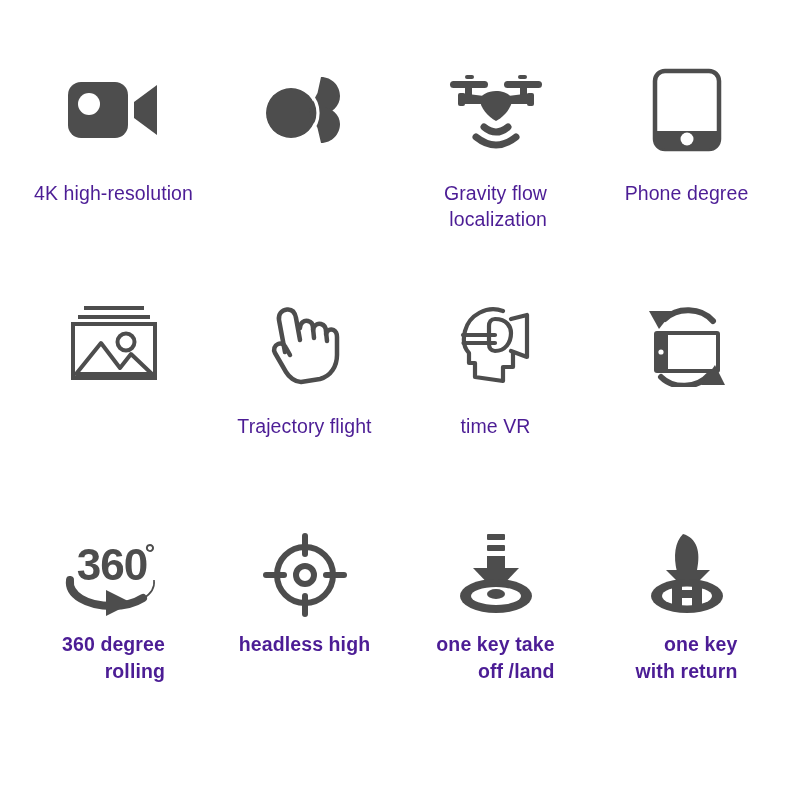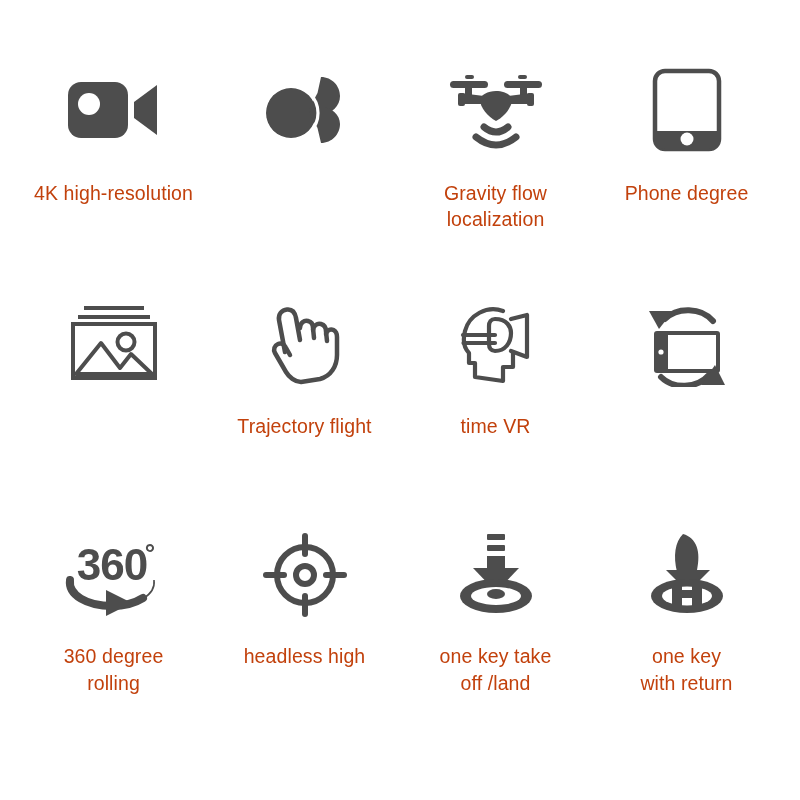--- a/index.html
+++ b/index.html
@@ -35,30 +35,30 @@
     height: 96px;
     display: flex;
     align-items: center;
     justify-content: flex-start;
   }
   .icon-box svg {
     display: block;
   }
   .feature-label {
     margin-top: 22px;
-    text-align: center;
+    text-align: right;
     font-size: 19.5px;
     line-height: 1.35;
-    color: #c2410c;
+    color: #4c1d95;
     letter-spacing: 0.1px;
     white-space: pre-line;
     max-width: 190px;
   }
   
-  .row3 .feature-label { margin-top: 20px; }
+  .row3 .feature-label { margin-top: 8px; font-weight: bold; }
 </style>
 </head>
 <body>
 
 <div class="feature-grid">
 
   <div class="feature-cell">
     <div class="icon-box">
       <svg width="100" height="80" viewBox="0 0 100 80">
         <rect x="4" y="12" width="60" height="56" rx="13" ry="13" fill="#4d4d4d"></rect>

